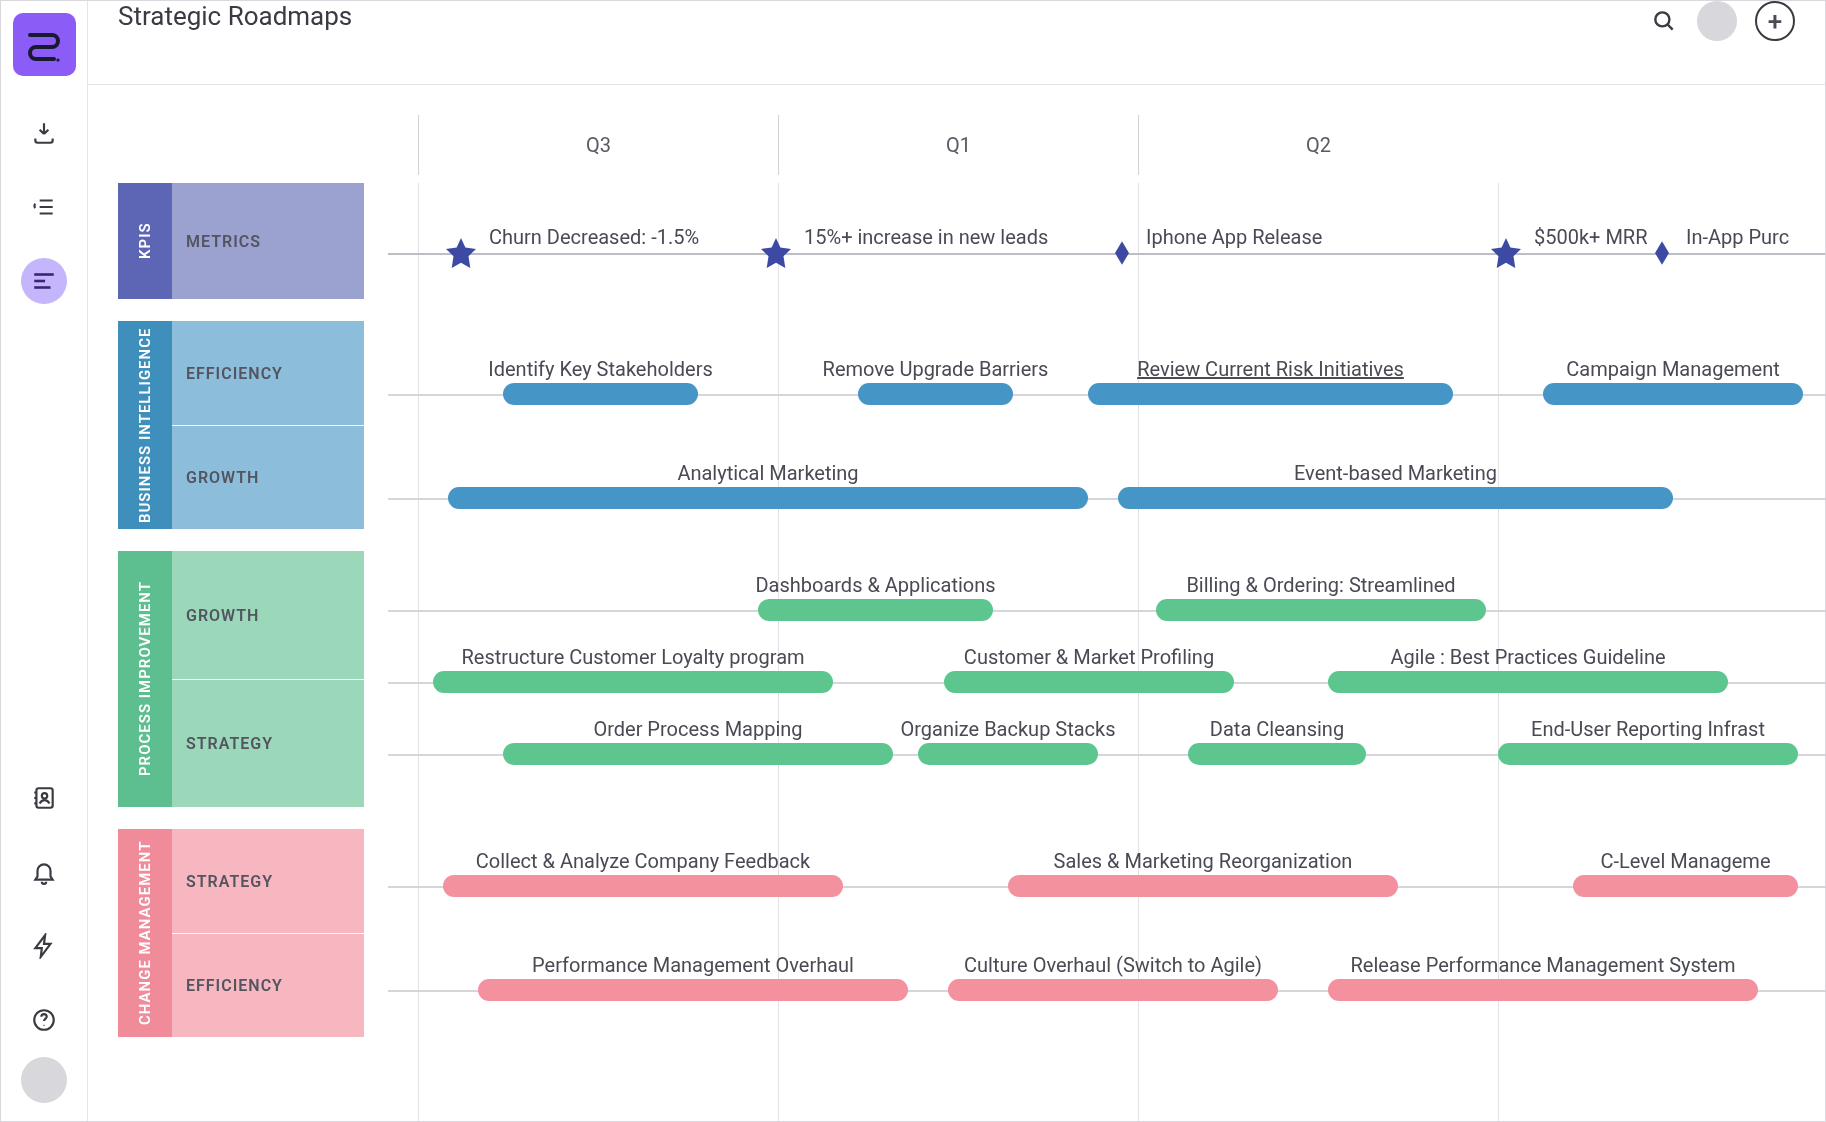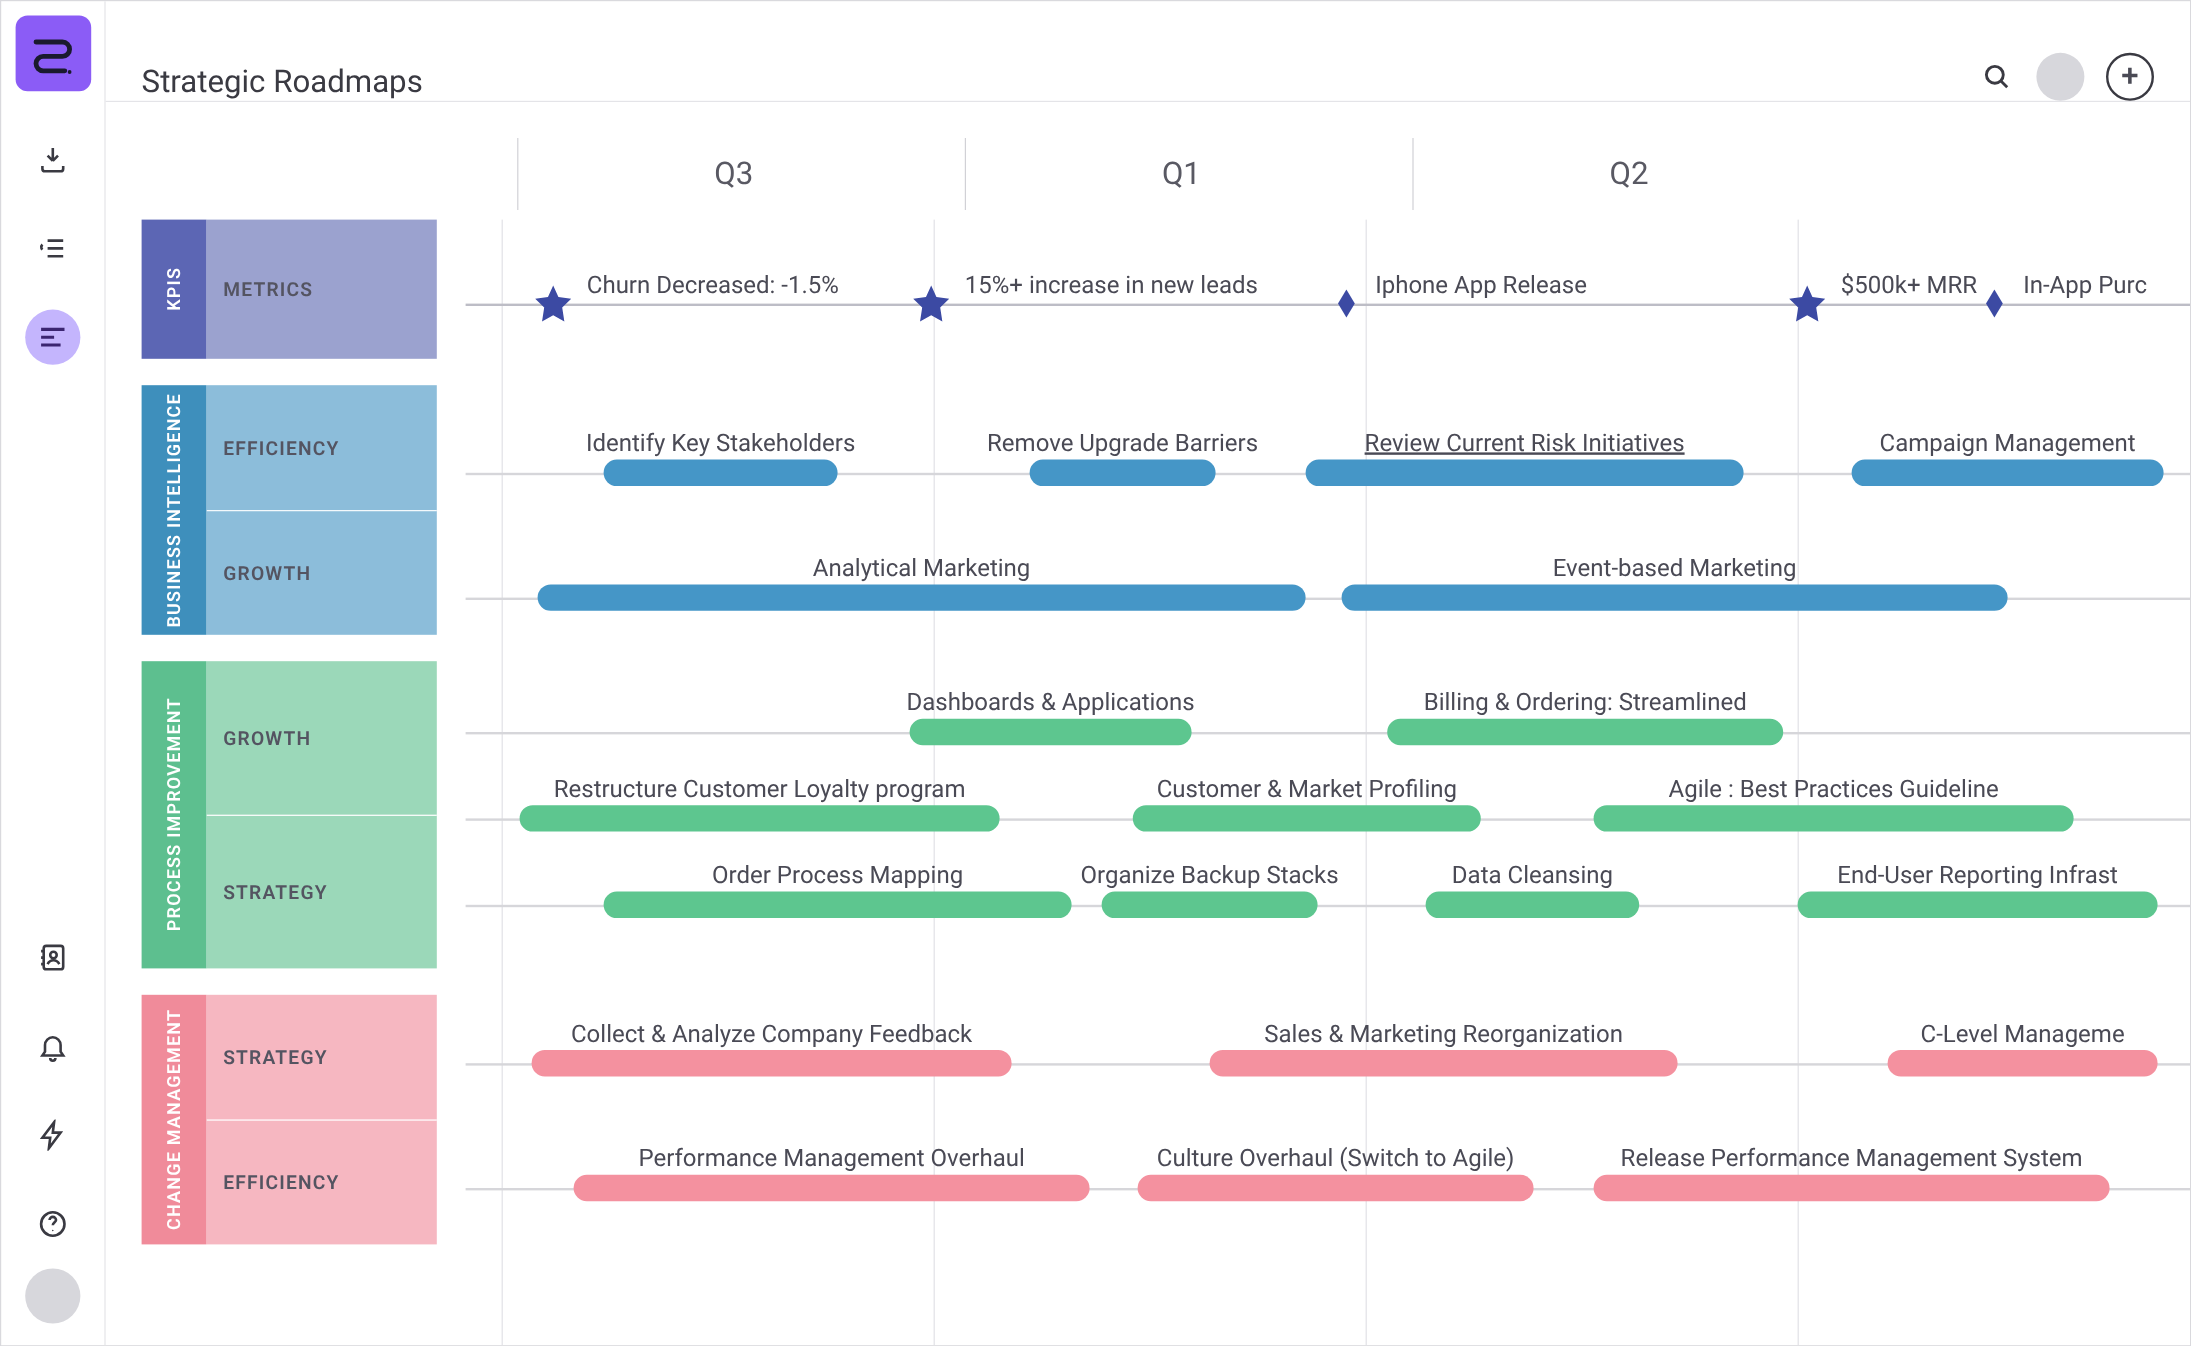--- a/index.html
+++ b/index.html
@@ -44,21 +44,21 @@
   .sb-avatar {
     width: 46px; height: 46px; border-radius: 50%;
     background: #d7d7dc; margin-bottom: 18px;
   }
 
   
   .main { flex: 1; display: flex; flex-direction: column; min-width: 0; }
   .header {
     height: 84px;
     border-bottom: 1px solid #e4e4e8;
-    display: flex; align-items: flex-end;
+    display: flex; align-items: flex-start;
     padding: 0 30px 0 30px;
   }
   .page-title { font-size: 26px; font-weight: 400; color: #3a3a42; }
   .header-right { margin-left: auto; display: flex; align-items: center; gap: 18px; }
   .hdr-icon { width: 30px; height: 30px; display:flex; align-items:center; justify-content:center; cursor:pointer; }
   .hdr-avatar { width: 40px; height: 40px; border-radius: 50%; background: #d7d7dc; }
   .hdr-plus {
     width: 40px; height: 40px; border-radius: 50%;
     border: 2px solid #3a3a42;
     display:flex; align-items:center; justify-content:center;
@@ -69,21 +69,21 @@
   .canvas { flex:1; position: relative; overflow: hidden; padding: 30px 0 0 30px; }
   .timeline-headers {
     position: absolute;
     left: 330px; right: 0; top: 30px; height: 60px;
     display: flex;
   }
   .th-col {
     flex: 0 0 360px;
     border-left: 1px solid #d1d1d6;
     display:flex; align-items:center; justify-content:center;
-    font-size: 26px; color: #595963; margin-left: 13px;
+    font-size: 20px; color: #595963;
   }
   .swimlanes {
     position: absolute;
     left: 30px; right: 0; top: 98px;
   }
   .kpi-line {
     position:absolute;
     left: 300px; right:0;
     border-top: 2px solid #bdbdc6;
     z-index:0;

